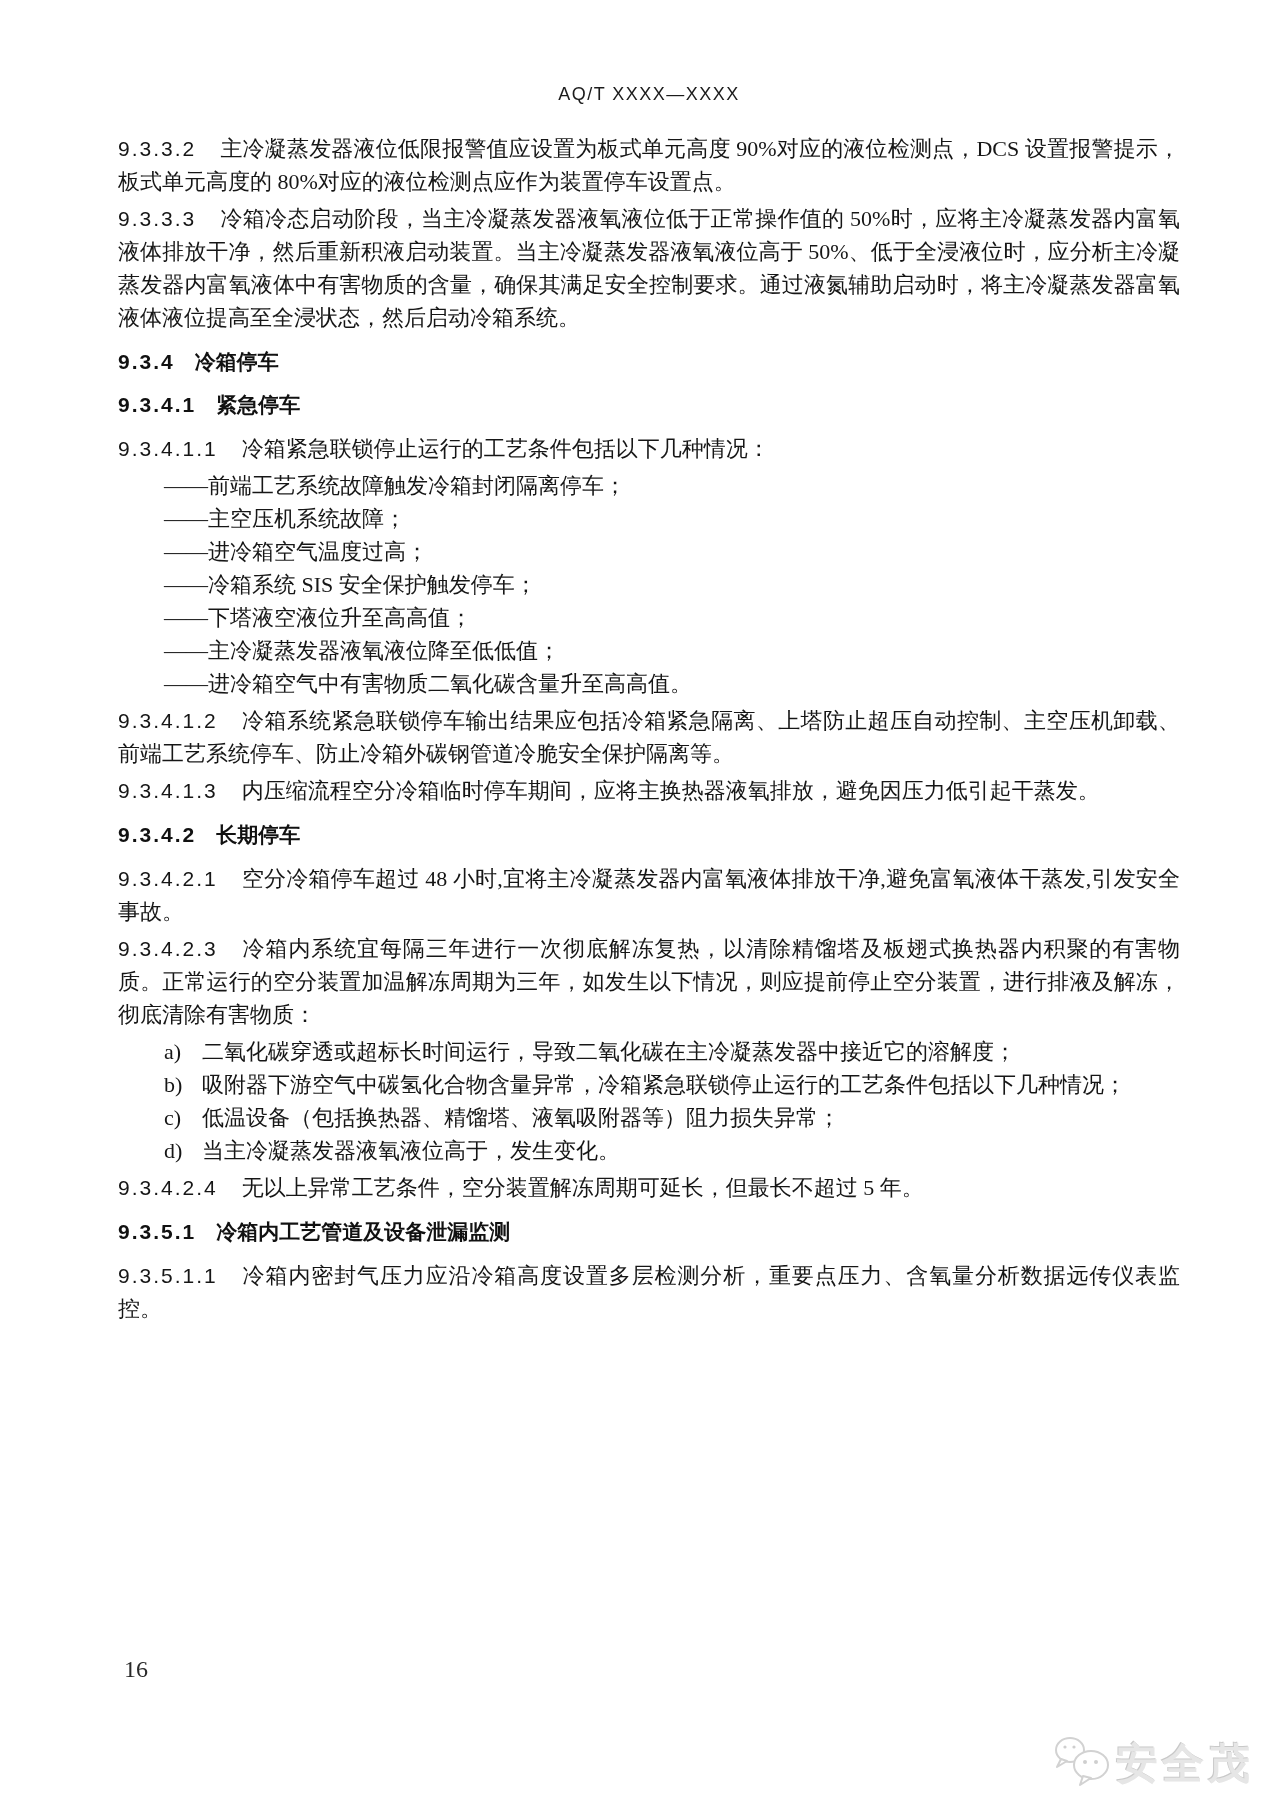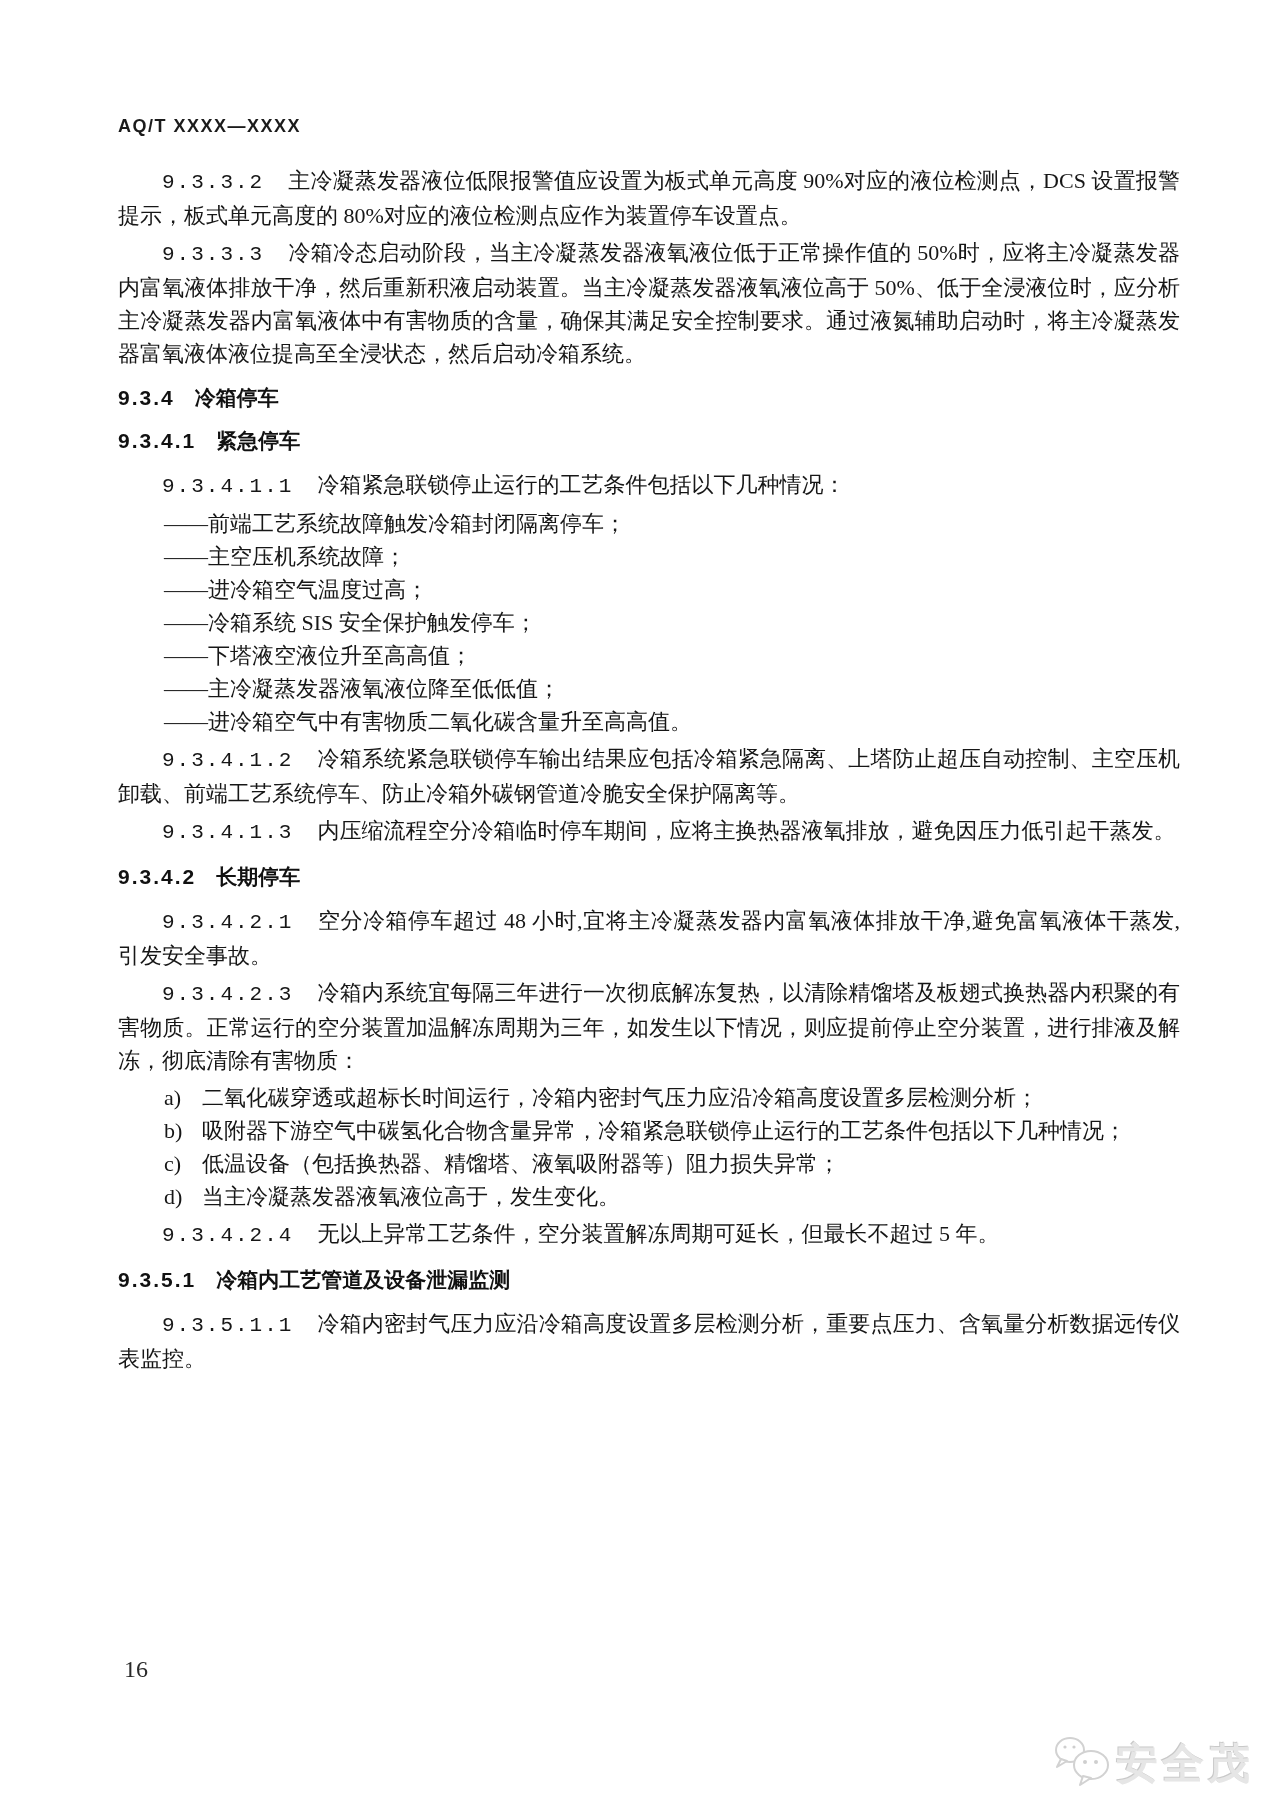--- a/index.html
+++ b/index.html
@@ -10,42 +10,42 @@
     overflow:hidden;
     font-family:"Liberation Serif","DejaVu Serif",serif;
     color:#161616;
   }
   .content {
     position:absolute;
     left:118px; top:0;
     width:1062px;
   }
   .doc-header {
-    padding-top:116px;
+    padding-top:84px;
     margin:0 0 28px 0;
     font-family:"Liberation Sans","DejaVu Sans",sans-serif;
     font-size:18px;
-    font-weight:700;
+    font-weight:400;
     letter-spacing:1.5px;
     line-height:20px;
     color:#1b1b1b;
+    text-align:center;
   }
   .clause {
     font-size:22px;
     line-height:33px;
     text-align:justify;
     margin:4px 0;
   }
   .clause .num {
-    font-family:Liberation Mono, monospace;
+    font-family:Liberation Sans, sans-serif;
     font-size:21px;
     letter-spacing:2px;
     margin-right:24px;
     white-space:nowrap;
-    margin-left:44px;
   }
   .heading {
     font-family:"Liberation Sans","DejaVu Sans",sans-serif;
     font-size:21px;
     font-weight:bold;
     line-height:30px;
     margin:13px 0 12px 0;
     color:#111;
   }
   .heading .num {
@@ -144,21 +144,21 @@
       <span class="num">9.3.4.2.1</span><span>空分冷箱停车超过 48 小时,宜将主冷凝蒸发器内富氧液体排放干净,避免富氧液体干蒸发,引发安全事故。</span>
     </p>
 
 
     <p class="clause">
       <span class="num">9.3.4.2.3</span><span>冷箱内系统宜每隔三年进行一次彻底解冻复热，以清除精馏塔及板翅式换热器内积聚的有害物质。正常运行的空分装置加温解冻周期为三年，如发生以下情况，则应提前停止空分装置，进行排液及解冻，彻底清除有害物质：</span>
     </p>
 
     <div class="letter-item">
       <span class="marker">a)</span>
-      <span class="text">二氧化碳穿透或超标长时间运行，冷箱内密封气压力应沿冷箱高度设置多层检测分析；</span>
+      <span class="text">二氧化碳穿透或超标长时间运行，导致二氧化碳在主冷凝蒸发器中接近它的溶解度；</span>
     </div>
     <div class="letter-item">
       <span class="marker">b)</span>
       <span class="text">吸附器下游空气中碳氢化合物含量异常，冷箱紧急联锁停止运行的工艺条件包括以下几种情况；</span>
     </div>
     <div class="letter-item">
       <span class="marker">c)</span>
       <span class="text">低温设备（包括换热器、精馏塔、液氧吸附器等）阻力损失异常；</span>
     </div>
     <div class="letter-item">

